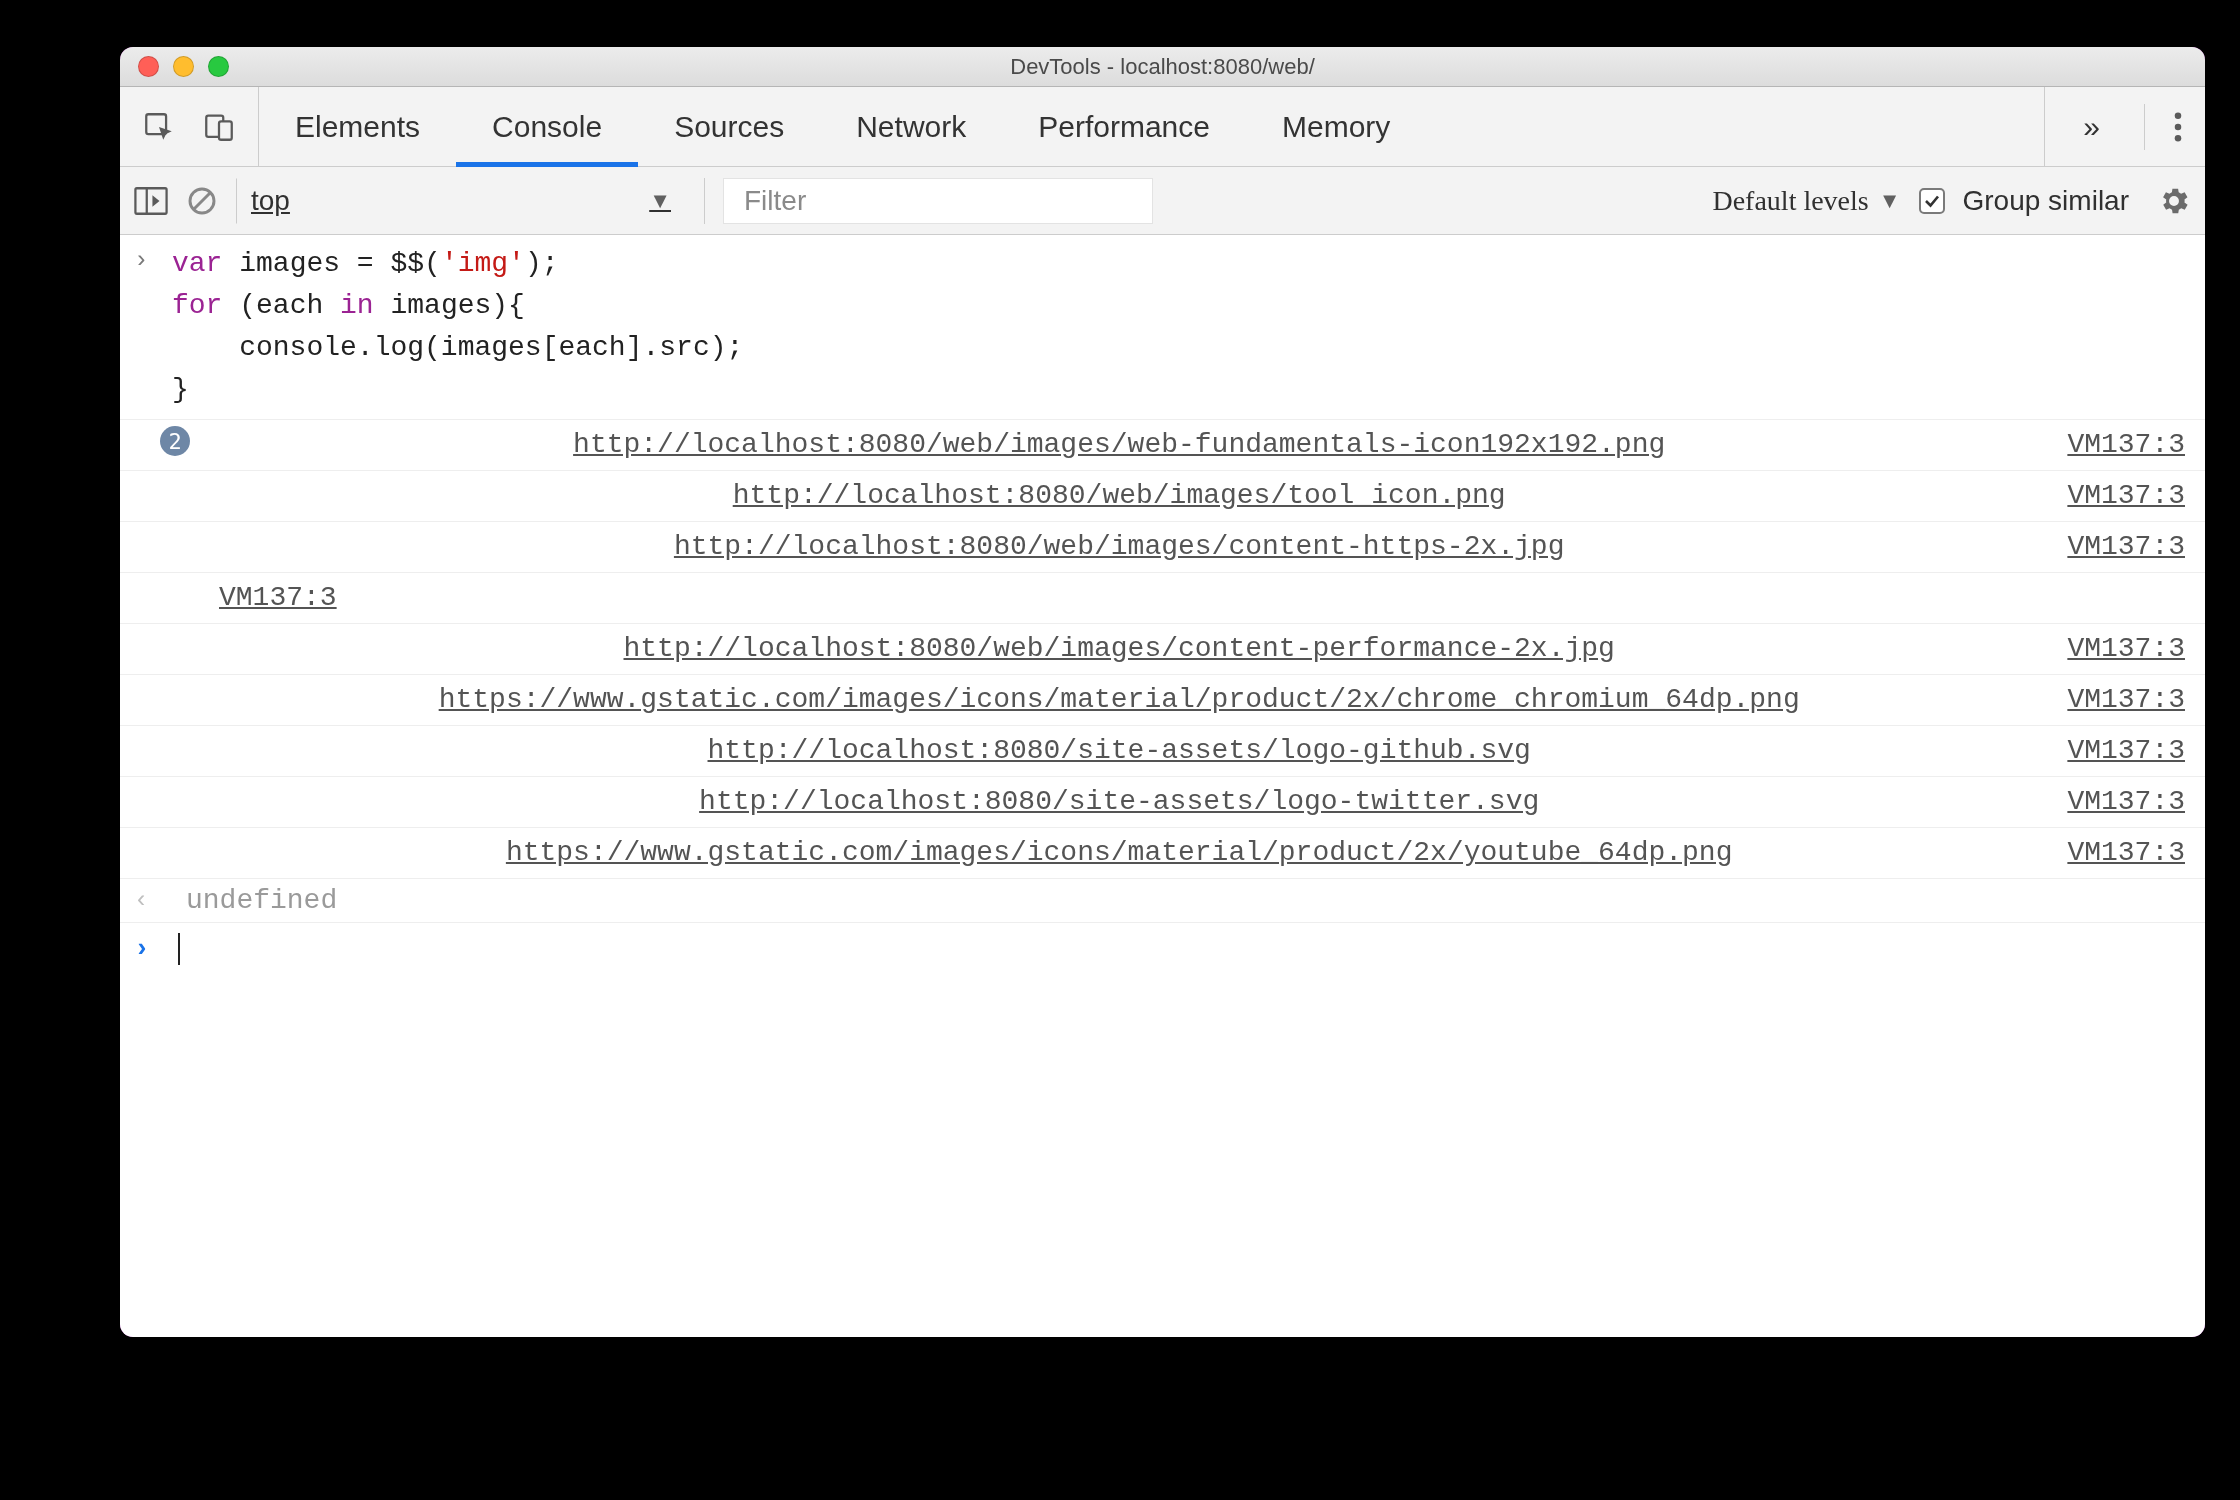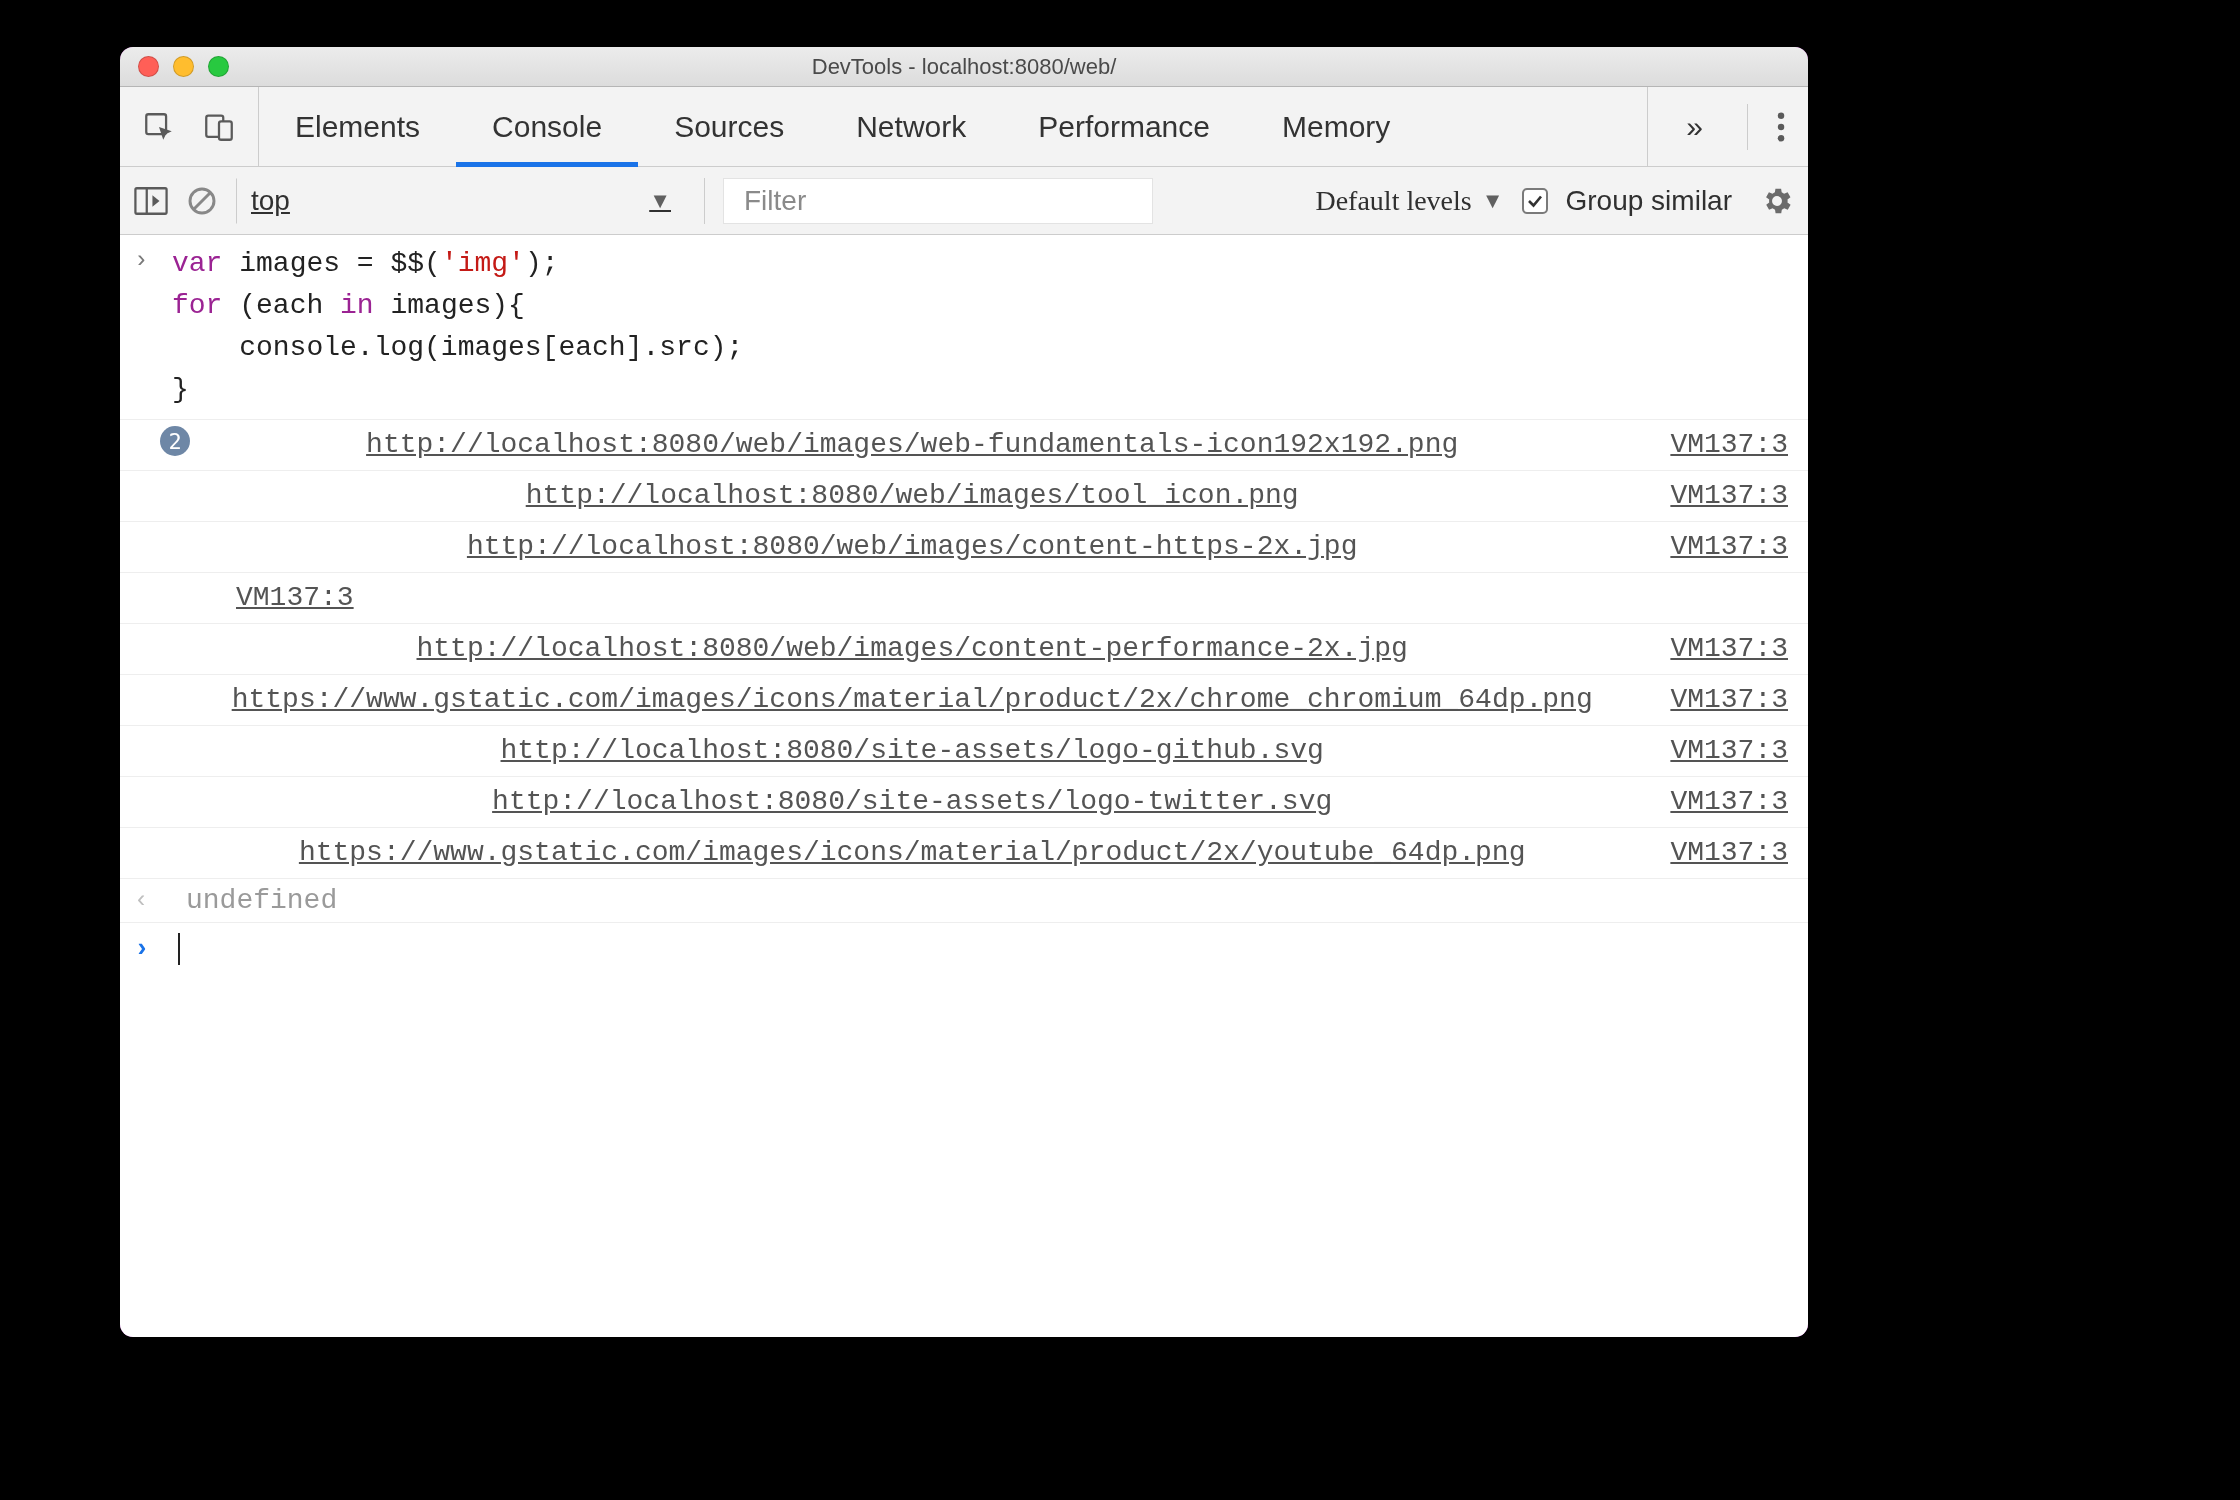--- a/index.html
+++ b/index.html
@@ -2,21 +2,21 @@
 <html><head>
 <meta charset="utf-8">
 <style>
   * { box-sizing: border-box; margin: 0; padding: 0; }
   html, body { width: 2240px; height: 1500px; background: #000; font-family: -apple-system, "Helvetica Neue", Arial, sans-serif; }
   .stage { width: 2240px; height: 1500px; position: relative; }
   .window {
     position: absolute;
     left: 120px;
     top: 47px;
-    width: 1688px;
+    width: 2085px;
     height: 1290px;
     background: #a21caf;
     border-radius: 13px;
     box-shadow: 0 30px 90px rgba(0,0,0,0.55);
     overflow: hidden;
     display: flex;
     flex-direction: column;
   }
   
   .titlebar {
@@ -93,21 +93,21 @@
   .log-row {
     display:flex; align-items:flex-start; padding:4px 20px 4px 14px; gap:10px;
     line-height:1.5; border-bottom:1px solid #eee;
   }
   .log-row .gcol { width:56px; display:flex; justify-content:flex-end; align-items:flex-start; padding-top:2px;}
   .badge {
     min-width:30px; height:30px; border-radius:15px; background:#6e87a6; color:#fff;
     display:inline-flex; align-items:center; justify-content:center; font-size:22px; font-family:Menlo, monospace;
   }
   .log-link { flex:1; color:#545454; text-decoration:underline; word-break:break-all;text-align:center; }
-  .log-src { color:#545454; text-decoration:underline; white-space:nowrap; margin-left:36px; }
+  .log-src { color:#545454; text-decoration:underline; white-space:nowrap; margin-left:19px; }
   .undef-row { display:flex; align-items:center; padding:6px 20px 6px 14px; gap:14px; color:#9a9a9a; border-bottom:1px solid #eee;}
   .undef-row .arrow { color:#bfbfbf; font-size:24px; width:38px; }
   .prompt-row { display:flex; align-items:center; padding:10px 20px 40px 14px; gap:14px; }
   .prompt-row .chevron { color:#1a73e8; font-weight:700; font-size:26px; width:30px; }
   .cursor { display:inline-block; width:2px; height:32px; background:#222; }
   .sep { width:1px; height:46px; background:#ccc; }
 </style>
 </head>
 <body>
 

